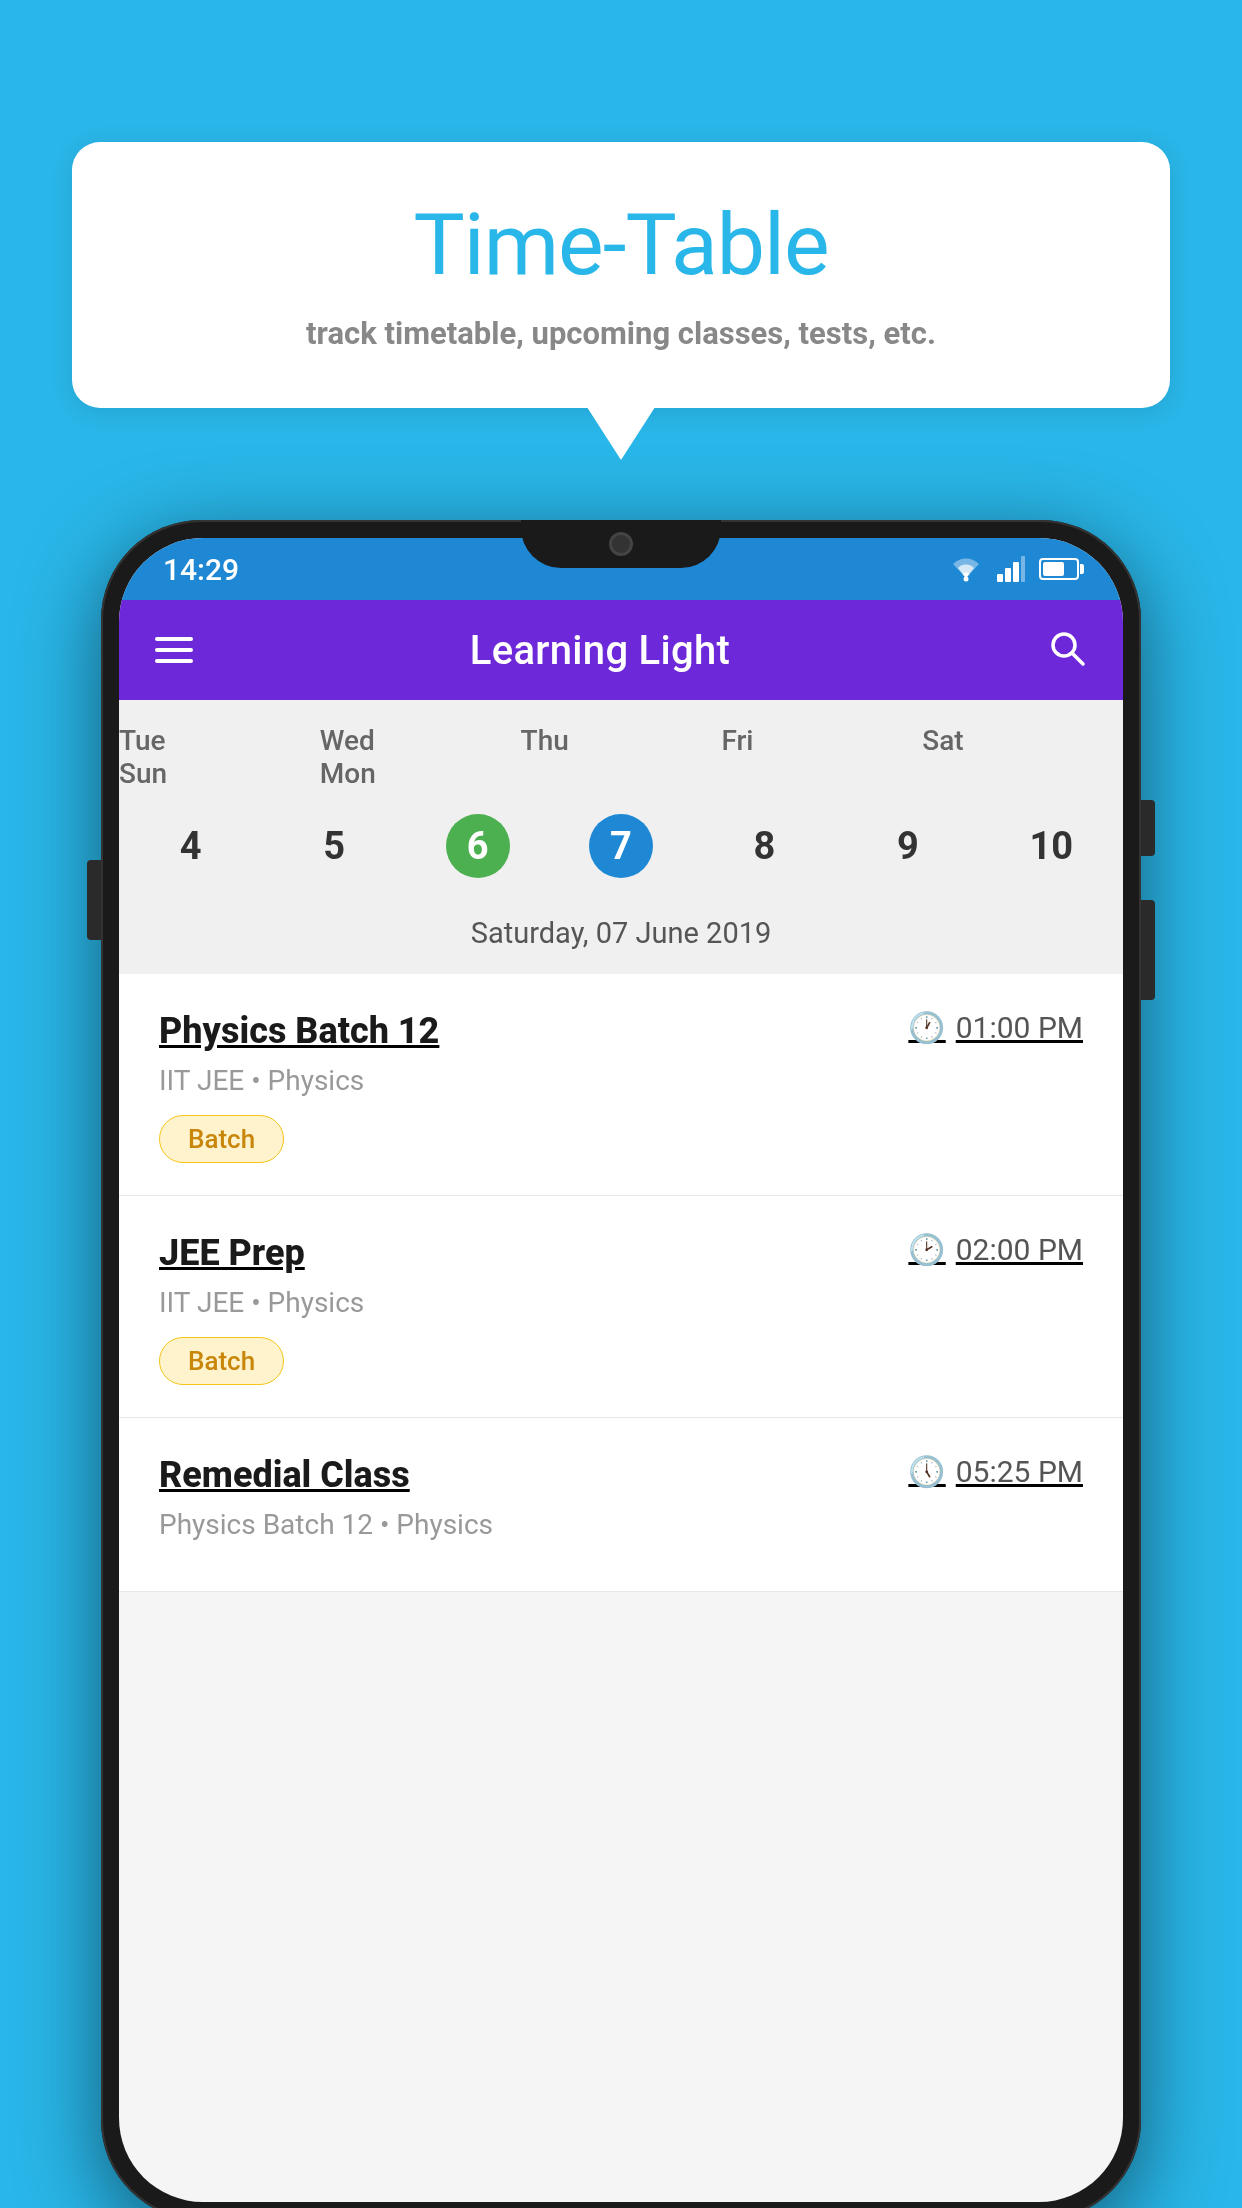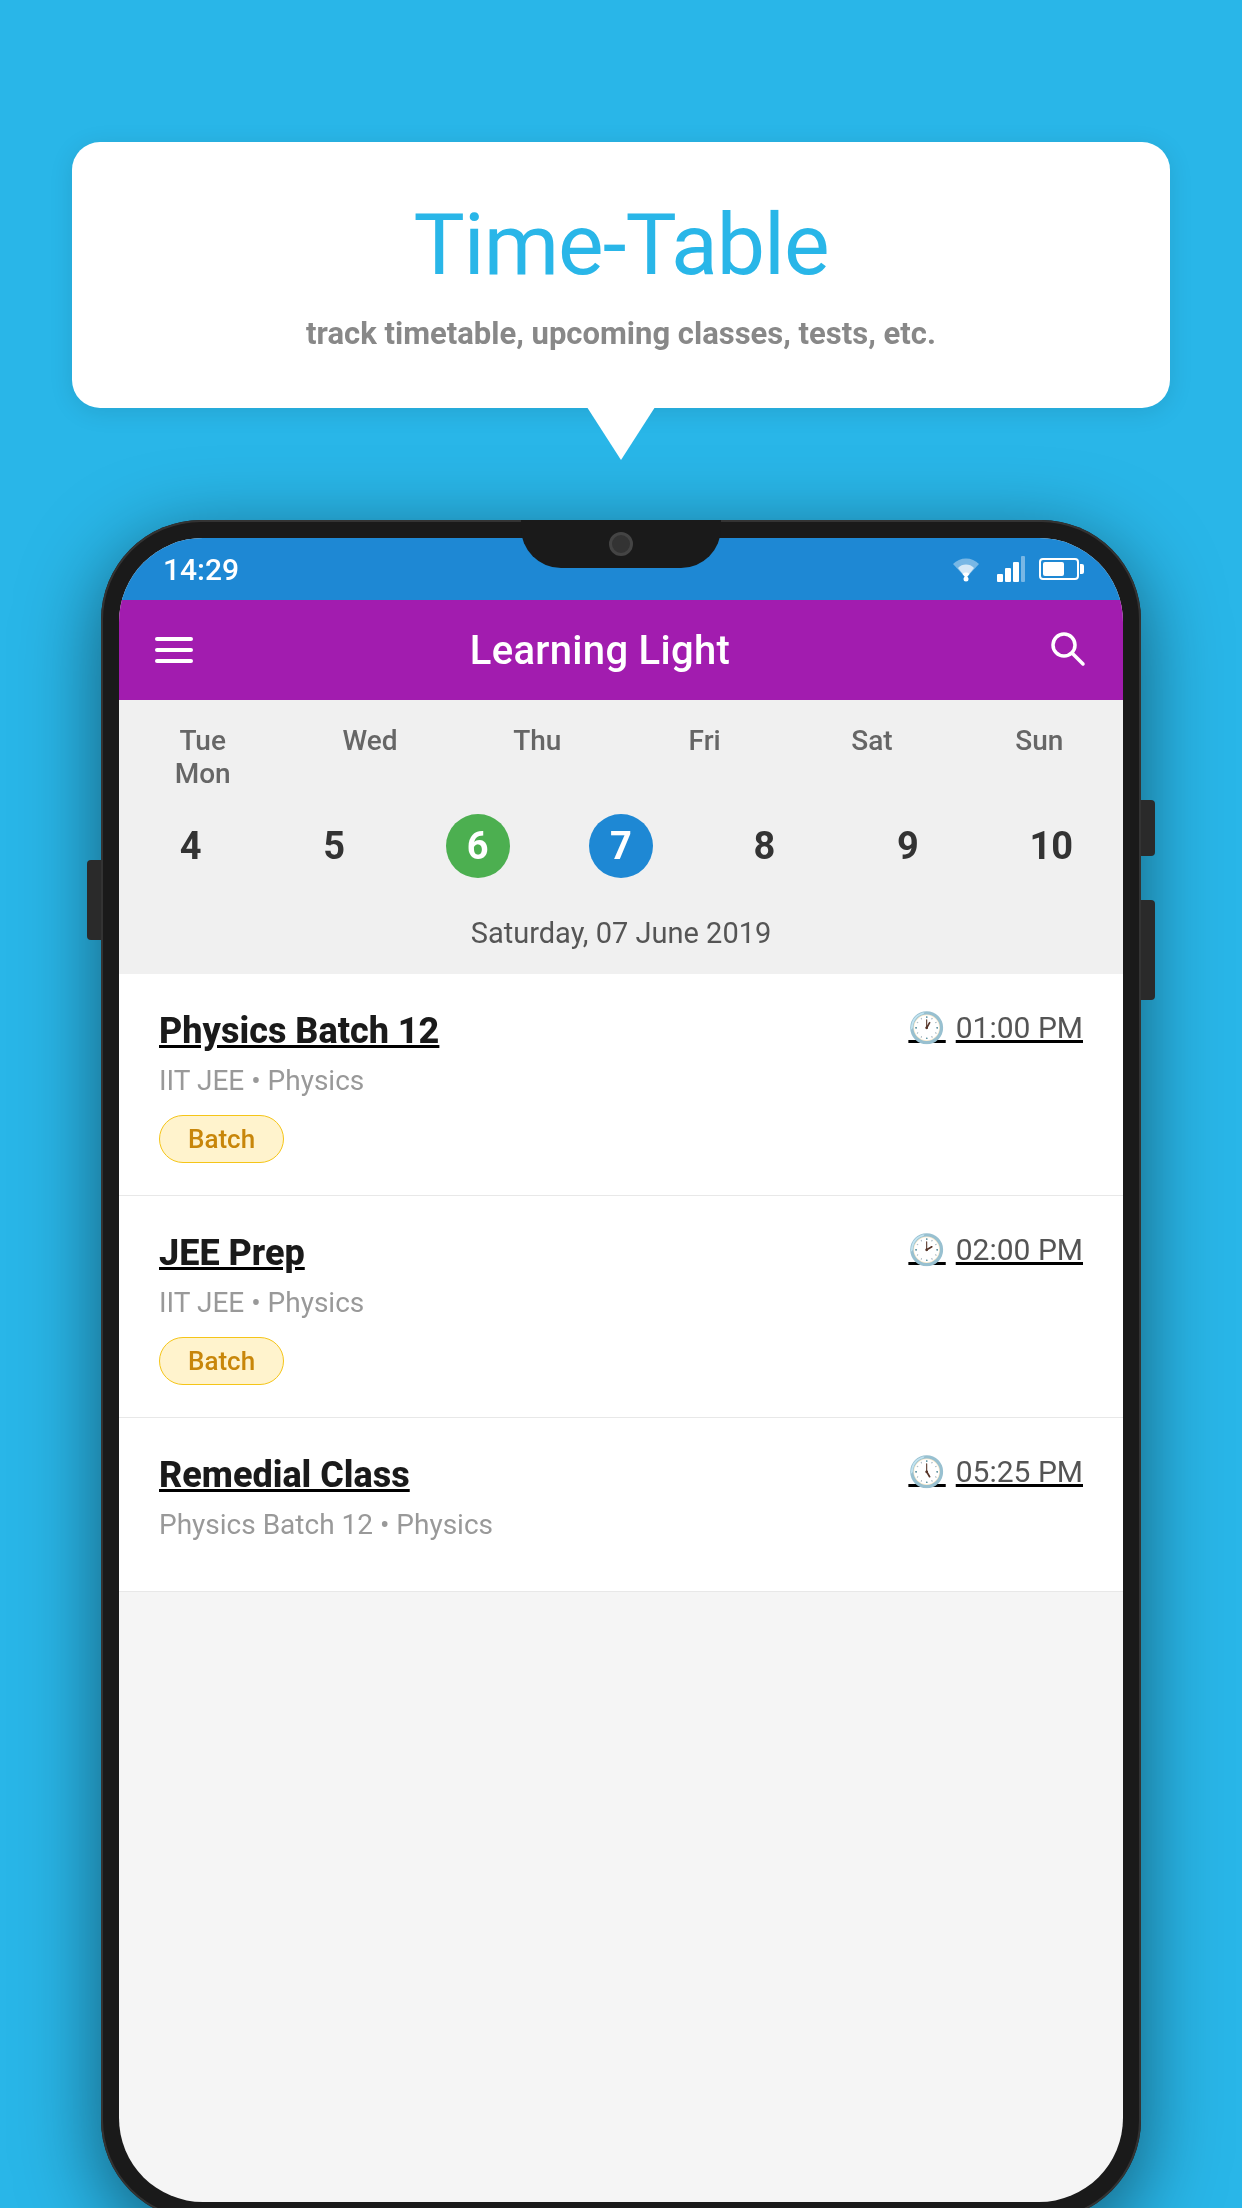--- a/index.html
+++ b/index.html
@@ -164,21 +164,21 @@
 
     .battery-fill {
       background: white;
       height: 100%;
       width: 65%;
       border-radius: 2px;
     }
 
     
     .app-bar {
-      background: #a21caf;
+      background: #6d28d9;
       height: 100px;
       display: flex;
       align-items: center;
       padding: 0 36px;
       gap: 40px;
     }
 
     .hamburger-icon {
       display: flex;
       flex-direction: column;
@@ -210,22 +210,22 @@
     }
 
     
     .calendar-strip {
       background: #f0f0f0;
       padding: 24px 0 0;
     }
 
     .day-headers {
       display: grid;
-      grid-template-columns: repeat(6, 1fr);
-      text-align: center;
+      grid-template-columns: repeat(5, 1fr);
+      text-align: left;
       margin-bottom: 12px;
     }
 
     .day-header {
       font-size: 28px;
       color: #666;
       font-weight: 500;
     }
 
     .day-numbers {

